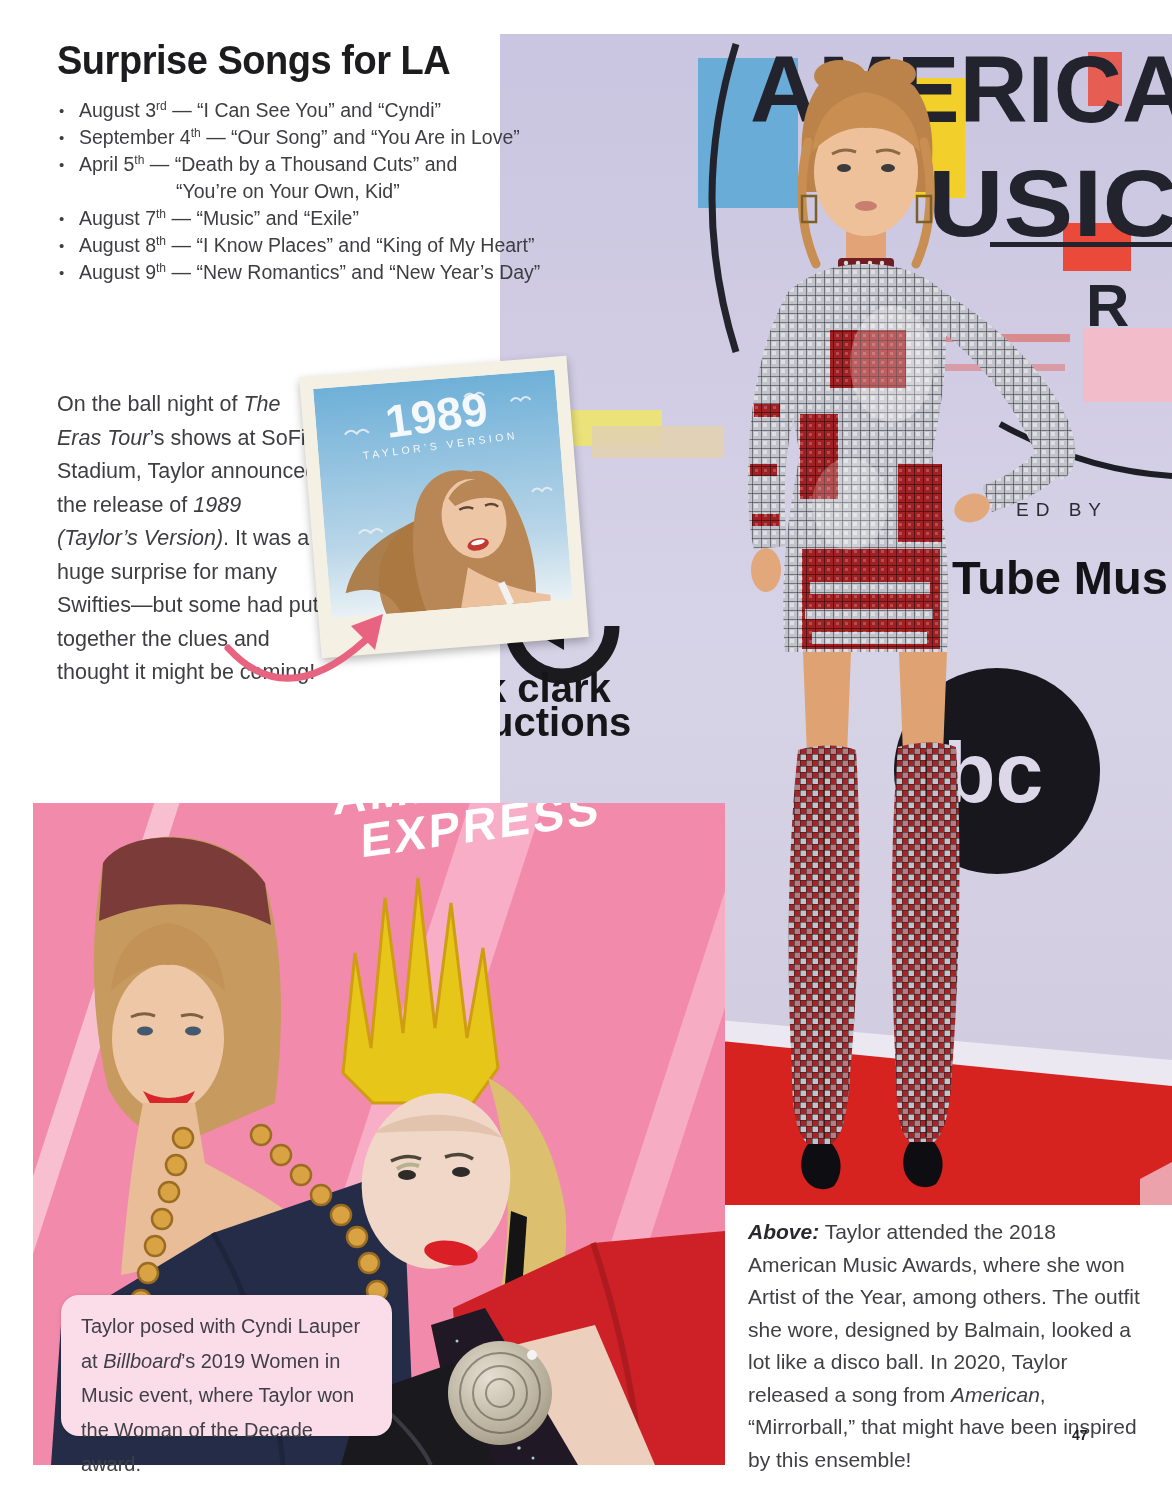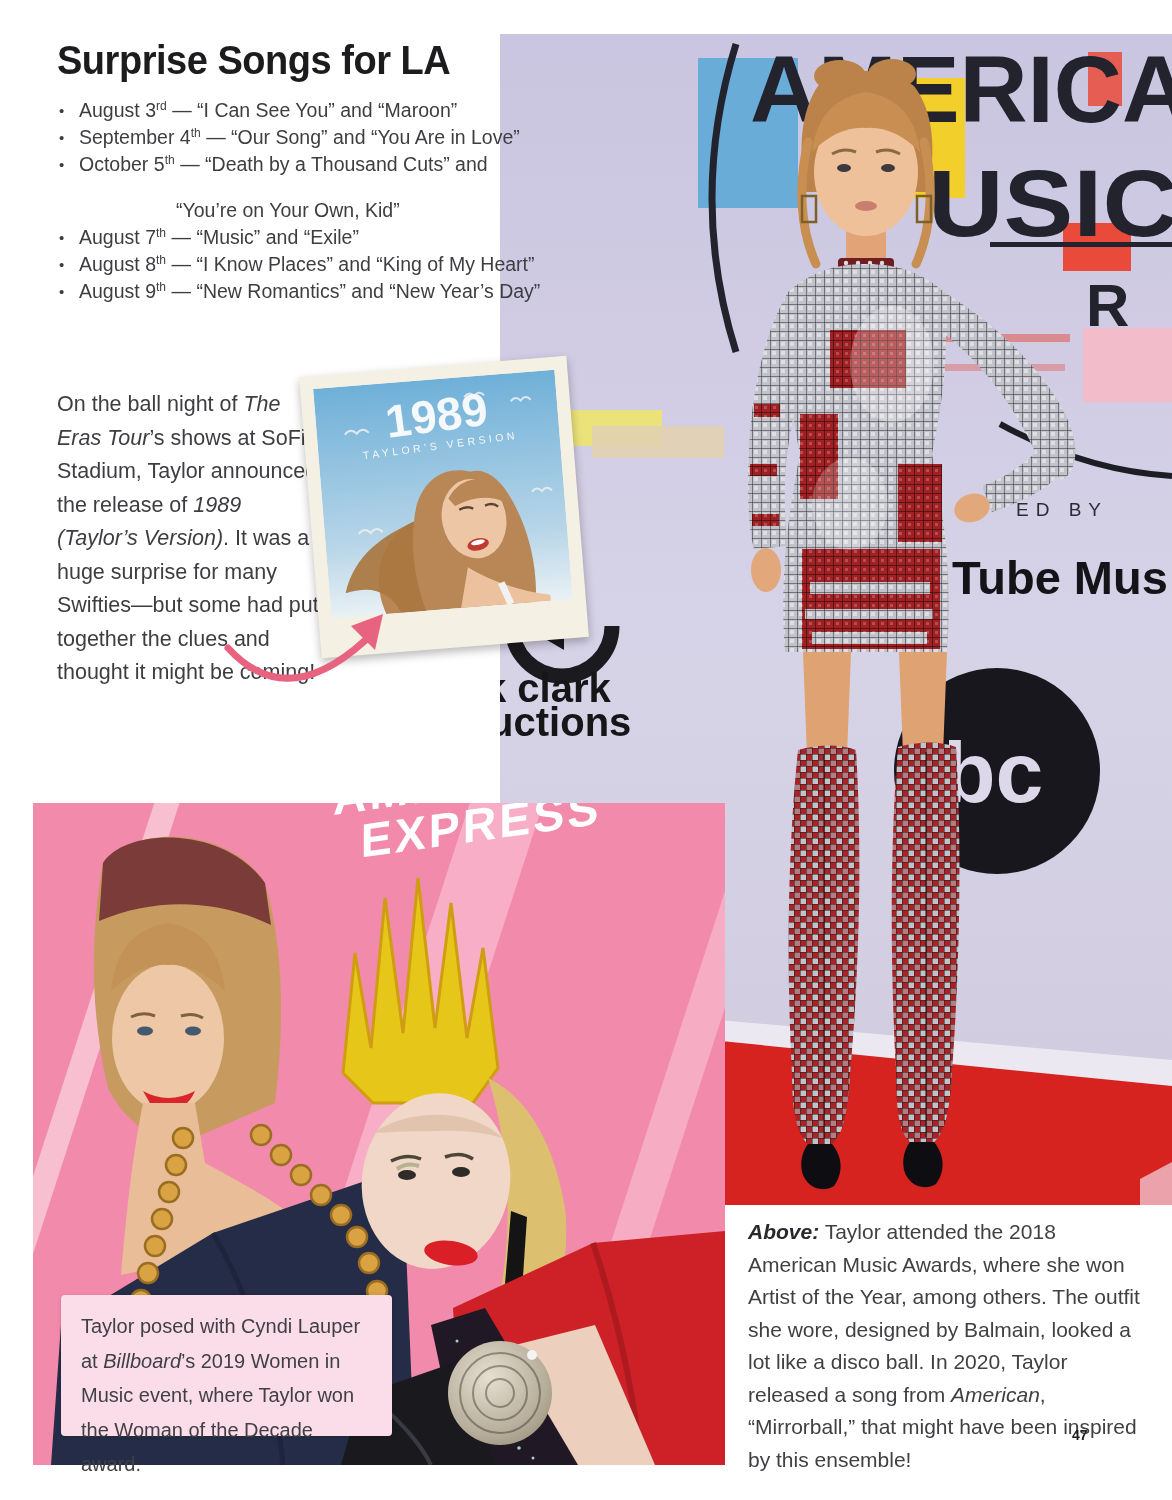--- a/index.html
+++ b/index.html
@@ -6,21 +6,21 @@
   body{width:1172px;height:1500px;position:relative;font-family:"Liberation Sans",sans-serif;overflow:hidden;}
   .abs{position:absolute;}
 
   
   #songs-section{left:57px;top:38px;width:470px;}
   #songs-title{font-size:40px;font-weight:bold;color:#1c1c1f;letter-spacing:-.5px;transform:scaleX(.95);transform-origin:left;margin:0 0 14px 0;}
   #songs-list{list-style:none;margin:0;padding:0;font-size:19.5px;line-height:27px;color:#3e3e42;}
   #songs-list li{position:relative;padding-left:22px;white-space:nowrap;}
   #songs-list .bullet{position:absolute;left:2px;top:0;font-size:15px;color:#3e3e42;}
   #songs-list sup{font-size:.62em;vertical-align:super;line-height:0;}
-  #songs-list .line2{display:block;padding-left:97px;margin-top:19px;}
+  #songs-list .line2{display:block;padding-left:97px;}
 
   #announce{left:57px;top:388px;width:262px;font-size:21.5px;line-height:33.5px;color:#3e3e42;}
   .it{font-style:italic;}
 
   
   #polaroid{left:310px;top:366px;width:268px;height:282px;background:#f4f1e4;
     transform:rotate(-4.6deg);box-shadow:0 4px 10px rgba(0,0,0,.28);padding:13px 13px 26px 13px;box-sizing:border-box;}
   #polaroid svg{display:block;}
 
   
@@ -28,21 +28,21 @@
 
   
   #main-photo{left:500px;top:34px;width:672px;height:1171px;overflow:hidden;background:#cfcae3;}
   #main-photo svg{position:absolute;left:0;top:0;}
 
   
   #left-photo{left:33px;top:803px;width:692px;height:662px;overflow:hidden;background:#f28aab;}
   #left-photo svg{position:absolute;left:0;top:0;}
 
   
-  #photo-caption-box{left:61px;top:1295px;width:331px;height:141px;background:#fbdde9;border-radius:4px;
+  #photo-caption-box{left:61px;top:1295px;width:331px;height:141px;background:#fbdde9;border-radius:18px;
     box-sizing:border-box;padding:14px 20px;font-size:20px;line-height:34.5px;color:#3f3f44;box-shadow:0 1px 4px rgba(0,0,0,.15);}
 
   
   #bottom-caption{left:748px;top:1216px;width:394px;font-size:21px;line-height:32.5px;color:#3f3f44;}
   #bottom-caption .lead{font-weight:bold;color:#29292d;font-style:italic;}
 
   #page-number{left:1072px;top:1427px;font-size:14px;font-weight:bold;color:#222;}
 </style>
 </head>
 <body>
@@ -174,23 +174,23 @@
       <path d="M398,713 C420,707 440,707 456,713 C462,810 460,928 452,1038 C450,1078 444,1100 434,1108 L410,1108 C400,1100 396,1078 396,1038 C390,928 390,810 398,713 Z" fill="url(#pb)"></path>
       <path d="M426,718 V1103" stroke="rgba(20,20,20,.5)" stroke-width="2"></path>
       <path d="M410,1108 L434,1108 C444,1120 446,1136 436,1150 C422,1158 408,1150 404,1136 C402,1126 404,1116 410,1108 Z" fill="#0e0e12"></path>
     </g>
   </svg>
 </div>
 
 <div class="abs" id="songs-section">
   <h1 id="songs-title">Surprise Songs for LA</h1>
   <ul id="songs-list">
-    <li><span class="bullet">•</span><span>August 3</span><sup>rd</sup><span> — “I Can See You” and “Maroon”</span></li>
+    <li><span class="bullet">•</span><span>August 3</span><sup>rd</sup><span> — “I Can See You” and “Cyndi”</span></li>
     <li><span class="bullet">•</span><span>September 4</span><sup>th</sup><span> — “Our Song” and “You Are in Love”</span></li>
-    <li><span class="bullet">•</span><span>October 5</span><sup>th</sup><span> — “Death by a Thousand Cuts” and</span><span class="line2">“You’re on Your Own, Kid”</span></li>
+    <li><span class="bullet">•</span><span>April 5</span><sup>th</sup><span> — “Death by a Thousand Cuts” and</span><span class="line2">“You’re on Your Own, Kid”</span></li>
     <li><span class="bullet">•</span><span>August 7</span><sup>th</sup><span> — “Music” and “Exile”</span></li>
     <li><span class="bullet">•</span><span>August 8</span><sup>th</sup><span> — “I Know Places” and “King of My Heart”</span></li>
     <li><span class="bullet">•</span><span>August 9</span><sup>th</sup><span> — “New Romantics” and “New Year’s Day”</span></li>
   </ul>
 </div>
 
 <div class="abs" id="announce">
   <span>On the ball night of </span><span class="it">The Eras Tour</span><span>’s shows at SoFi Stadium, Taylor announced the release of </span><span class="it">1989 (Taylor’s Version)</span><span>. It was a huge surprise for many Swifties—but some had put together the clues and thought it might be coming!</span>
 </div>
 

